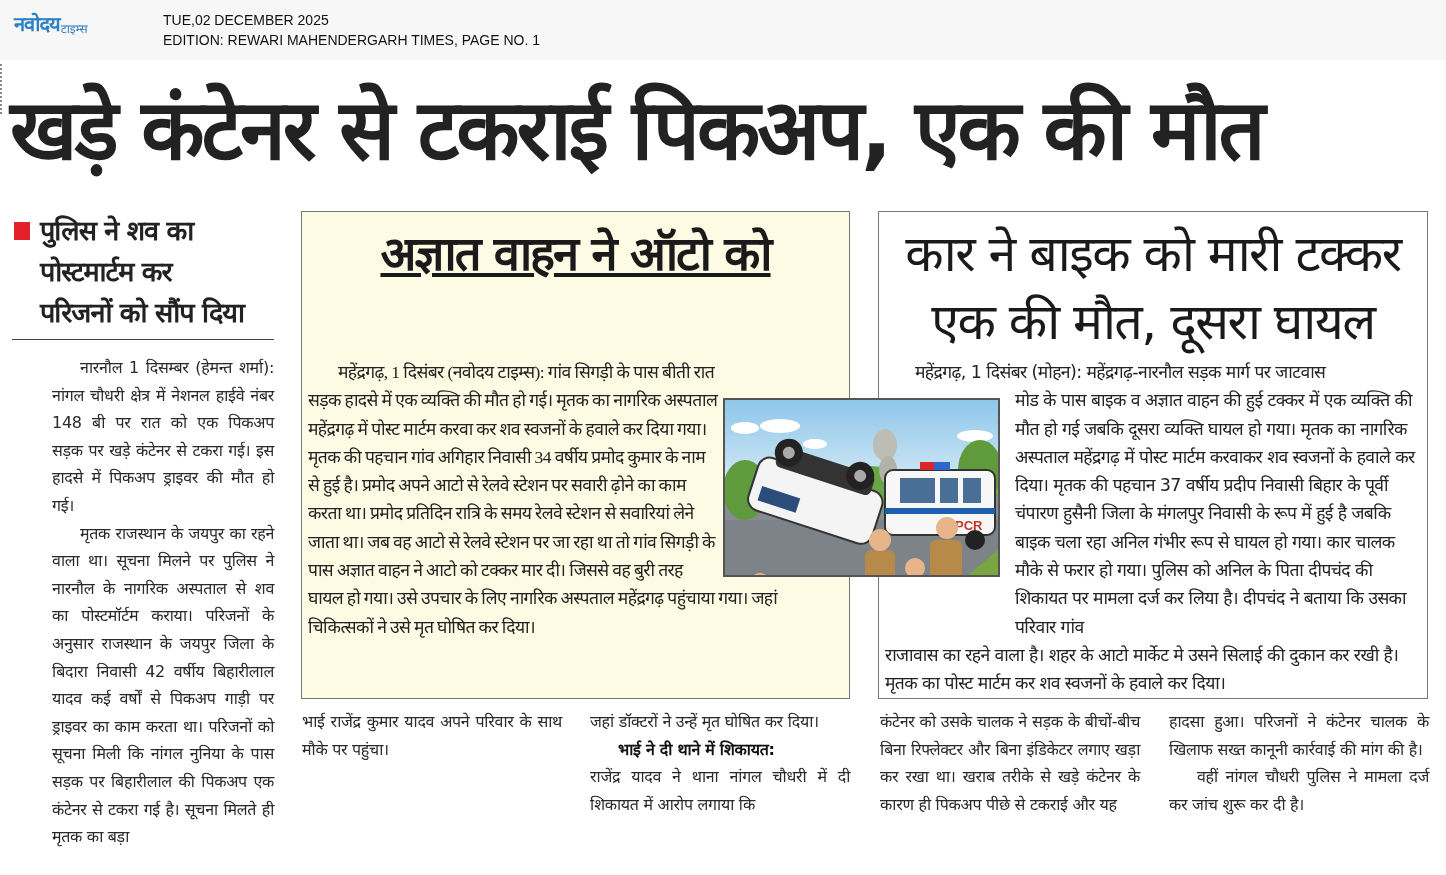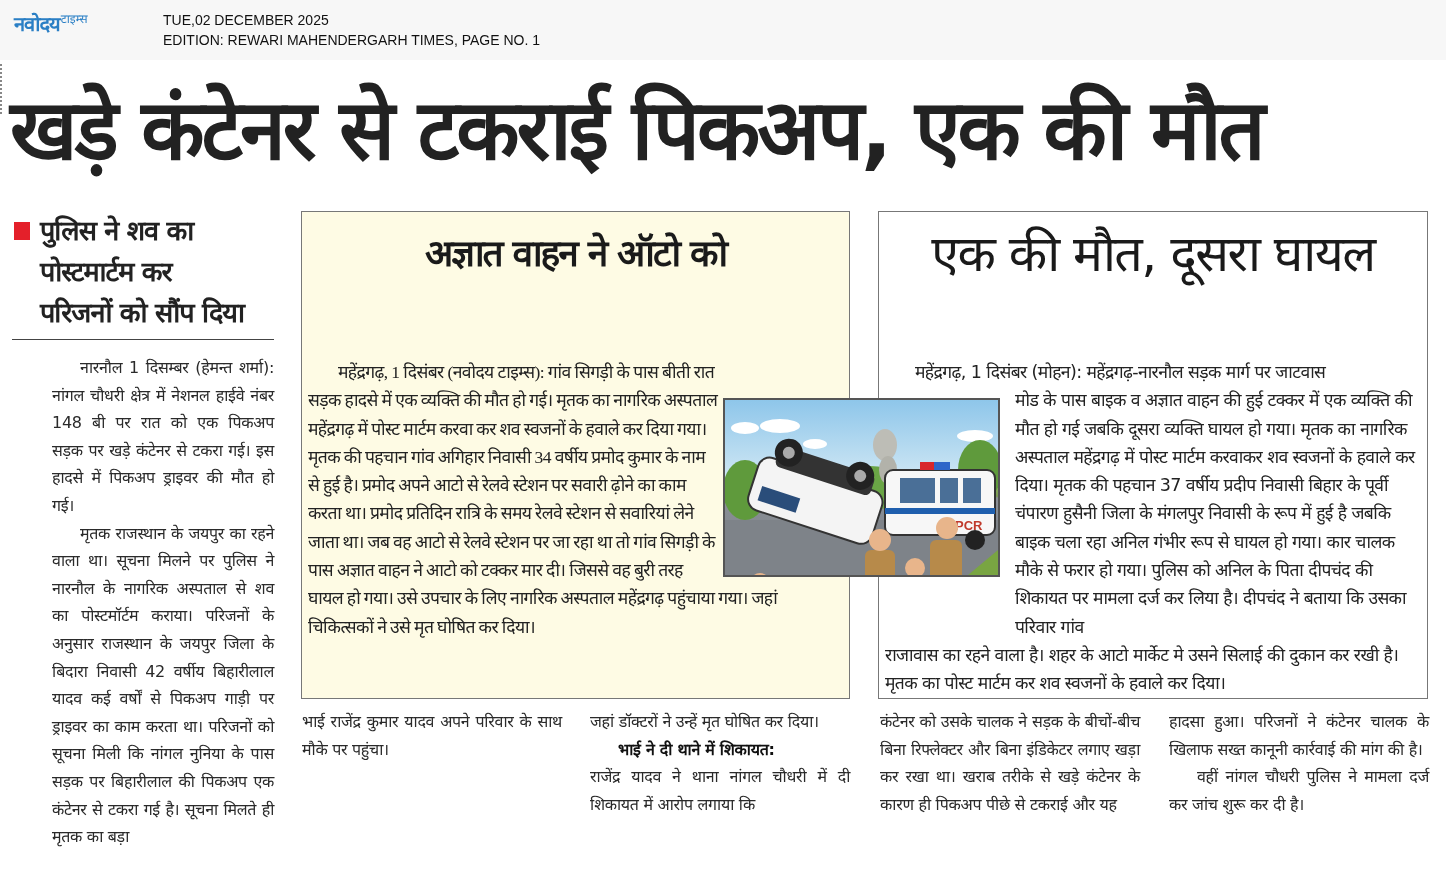--- a/index.html
+++ b/index.html
@@ -1,21 +1,21 @@
 <!DOCTYPE html>
 <html><head>
 <meta charset="utf-8">
 <style>
   * { box-sizing: border-box; margin: 0; padding: 0; }
   html, body { width: 1446px; height: 875px; overflow: hidden; background: #ffffff; }
   body { position: relative; font-family: "Liberation Sans", "DejaVu Sans", sans-serif; color: #1e1e1e; }
 
   
   .topbar { position: absolute; left: 0; top: 0; width: 1446px; height: 60px; background: #f7f7f7; }
-  .logo { position: absolute; left: 14px; top: 10px; display: flex; align-items: flex-start; color: #2a7fc5; }
+  .logo { position: absolute; left: 14px; top: 10px; display: flex; align-items: flex-end; color: #2a7fc5; }
   .logo .big { font-family: "DejaVu Sans", sans-serif; font-weight: bold; font-size: 20px; letter-spacing: -1px; }
   .logo .small { font-family: "DejaVu Sans", sans-serif; font-size: 12px; margin-left: 1px; }
   .meta { position: absolute; left: 163px; top: 10px; font-family: "Liberation Sans", sans-serif; font-size: 14px; line-height: 20px; color: #111; }
 
   
   .headline { position: absolute; left: 10px; top: 70px; width: 1430px; height: 120px;
     font-family: "DejaVu Sans", sans-serif; font-weight: bold; font-size: 84px; line-height: 120px;
     color: #222; letter-spacing: -3px; white-space: nowrap; transform: scaleX(0.98); transform-origin: left center; }
   .edge-mark { position: absolute; left: 0; top: 64px; width: 2px; height: 50px; border-left: 2px dotted #888; }
 
@@ -23,21 +23,21 @@
   .leftcol { position: absolute; left: 12px; top: 210px; width: 262px; }
   .sub-head { position: relative; padding-left: 28px; font-family: "DejaVu Sans", sans-serif; font-weight: bold; font-size: 27px; line-height: 41px; color: #222; letter-spacing: -1px; }
   .red-sq { position: absolute; left: 2px; top: 12px; width: 16px; height: 18px; background: #e4202a; }
   .rule { height: 1px; background: #444; margin: 6px 0 14px 0; }
   .body-text { font-family: "DejaVu Sans", sans-serif; font-size: 16px; line-height: 27.6px; color: #2a2a2a; text-align: justify; letter-spacing: -0.3px; margin-left: 40px; }
   .body-text p { text-indent: 28px; }
 
   
   .box1 { position: absolute; left: 301px; top: 211px; width: 549px; height: 488px; background: #fefbe4; border: 1px solid #777; }
   .box-title { font-family: "DejaVu Sans", sans-serif; font-weight: bold; color: #1a1a1a; text-align: center; letter-spacing: -2px; }
-  .box1 .box-title { font-size: 37px; line-height: 68px; margin-top: 8px; }
+  .box1 .box-title { font-size: 47px; line-height: 68px; margin-top: 8px; text-decoration: underline; }
   .box1 .box-body { position: absolute; left: 6px; top: 146px; width: 538px; font-family: Liberation Serif, serif; font-size: 17.5px; line-height: 28.3px; color: #222; letter-spacing: -0.6px; }
   .box1 .dateline { text-indent: 30px; white-space: nowrap; }
   .box1 .narrow { width: 410px; }
 
   
   .box2 { position: absolute; left: 878px; top: 211px; width: 550px; height: 488px; background: #ffffff; border: 1px solid #777; }
   .box2 .box-title { font-size: 50px; line-height: 68px; margin-top: 8px; font-weight: normal; letter-spacing: -1.5px; }
   .box2 .box-body { position: absolute; left: 6px; top: 146px; width: 538px; font-family: "DejaVu Sans", sans-serif; font-size: 17.5px; line-height: 28.3px; color: #222; letter-spacing: -0.6px; }
   .box2 .dateline { text-indent: 30px; white-space: nowrap; }
   .box2 .rightpart { margin-left: 130px; }
@@ -95,20 +95,21 @@
   </div>
   <div class="box-body">
     <div class="dateline">महेंद्रगढ़, 1 दिसंबर (नवोदय टाइम्स): गांव सिगड़ी के पास बीती रात</div>
     <div class="narrow">सड़क हादसे में एक व्यक्ति की मौत हो गई। मृतक का नागरिक अस्पताल महेंद्रगढ़ में पोस्ट मार्टम करवा कर शव स्वजनों के हवाले कर दिया गया। मृतक की पहचान गांव अगिहार निवासी 34 वर्षीय प्रमोद कुमार के नाम से हुई है। प्रमोद अपने आटो से रेलवे स्टेशन पर सवारी ढ़ोने का काम करता था। प्रमोद प्रतिदिन रात्रि के समय रेलवे स्टेशन से सवारियां लेने जाता था। जब वह आटो से रेलवे स्टेशन पर जा रहा था तो गांव सिगड़ी के पास अज्ञात वाहन ने आटो को टक्कर मार दी। जिससे वह बुरी तरह</div>
     <div>घायल हो गया। उसे उपचार के लिए नागरिक अस्पताल महेंद्रगढ़ पहुंचाया गया। जहां चिकित्सकों ने उसे मृत घोषित कर दिया।</div>
   </div>
 </div>
 
 <div class="box2">
   <div class="box-title">
+    <div>कार ने बाइक को मारी टक्कर</div>
     <div>एक की मौत, दूसरा घायल</div>
   </div>
   <div class="box-body">
     <div class="dateline">महेंद्रगढ़, 1 दिसंबर (मोहन): महेंद्रगढ़-नारनौल सड़क मार्ग पर जाटवास</div>
     <div class="rightpart">मोड के पास बाइक व अज्ञात वाहन की हुई टक्कर में एक व्यक्ति की मौत हो गई जबकि दूसरा व्यक्ति घायल हो गया। मृतक का नागरिक अस्पताल महेंद्रगढ़ में पोस्ट मार्टम करवाकर शव स्वजनों के हवाले कर दिया। मृतक की पहचान 37 वर्षीय प्रदीप निवासी बिहार के पूर्वी चंपारण हुसैनी जिला के मंगलपुर निवासी के रूप में हुई है जबकि बाइक चला रहा अनिल गंभीर रूप से घायल हो गया। कार चालक मौके से फरार हो गया। पुलिस को अनिल के पिता दीपचंद की शिकायत पर मामला दर्ज कर लिया है। दीपचंद ने बताया कि उसका परिवार गांव</div>
     <div>राजावास का रहने वाला है। शहर के आटो मार्केट मे उसने सिलाई की दुकान कर रखी है। मृतक का पोस्ट मार्टम कर शव स्वजनों के हवाले कर दिया।</div>
   </div>
 </div>
 
 <div class="illus">

